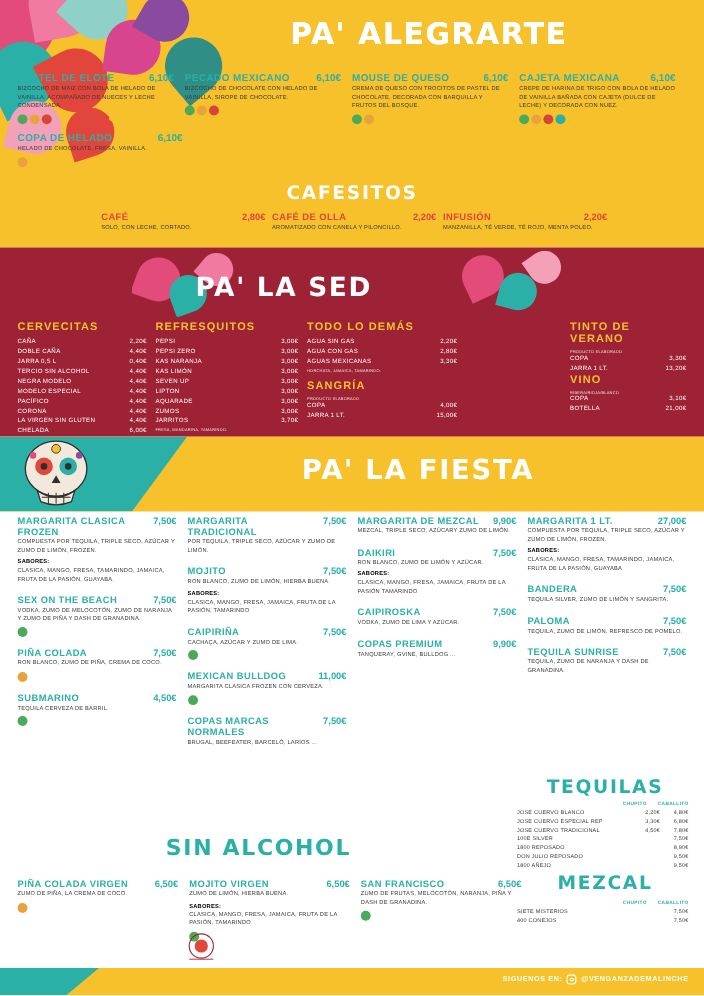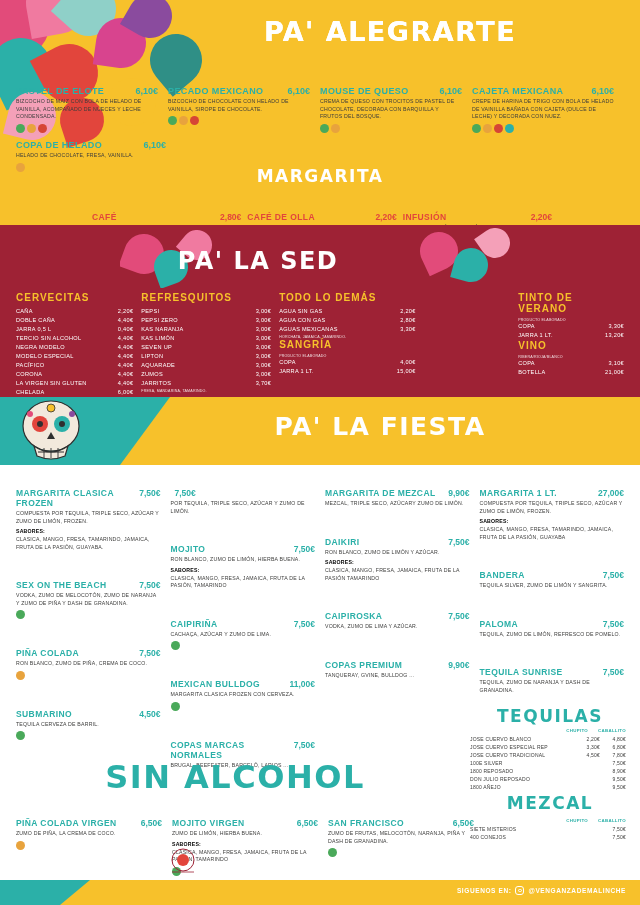--- a/index.html
+++ b/index.html
@@ -19,21 +19,21 @@
     text-align: center;
   }
   .col-head {
     font-weight: bold;
     font-size: 9px;
     letter-spacing: .6px;
     text-transform: uppercase;
   }
   .item-row { display: flex; justify-content: space-between; align-items: baseline; }
   .item-name { font-weight: bold; font-size: 8.5px; letter-spacing: .4px; text-transform: uppercase; }
-  .item-price { font-weight: bold; font-size: 8.5px; white-space: nowrap; padding-left:4px;margin-top:20px;}
+  .item-price { font-weight: bold; font-size: 8.5px; white-space: nowrap; padding-left:4px;}
   .item-desc { font-size: 5.2px; line-height: 1.45; letter-spacing: .2px; text-transform: uppercase; margin-top:2px; color:#3c3c3b;}
   .sub-label { font-size: 5.2px; font-weight: bold; text-transform: uppercase; margin-top:3px; letter-spacing:.2px;}
 
   
   .allerg { display:flex; gap:2px; margin-top:3px; }
   .allerg span {
     width:9px; height:9px; border-radius:50%;
     display:inline-block;
     font-size:4px; color:#fff; line-height:9px; text-align:center;
     font-weight:bold;
@@ -91,21 +91,21 @@
   }
   .skull-box { position:absolute; left:8px; top:400px; width:86px; height:62px; }
   .title3 { position:absolute; top:412px; left:140px; width:480px; font-size:25px; color:#ffffff; }
 
   .cocktails { position:absolute; top:468px; left:16px; width:608px; display:flex; gap:10px; }
   .ccol { width:146px; }
   .ccol .item-name, .ccol .item-price { color:#2bb0a8; }
   .ck { margin-bottom:9px; }
 
   
-  .title4 { position:absolute; top:758px; left:0; width:470px; font-size:32px; color:#2bb0a8;text-align:center; }
+  .title4 { position:absolute; top:758px; left:0; width:470px; font-size:20px; color:#2bb0a8;text-align:center; }
   .sinalc { position:absolute; top:798px; left:16px; width:460px; display:flex; gap:10px; }
   .sinalc .item-name, .sinalc .item-price { color:#2bb0a8; }
 
   
   .tequilas-title { position:absolute; top:706px; left:470px; width:160px; text-align:center; font-size:17px; color:#2bb0a8;}
   .tequilas-list { position:absolute; top:728px; left:470px; width:156px; color:#3c3c3b;}
   .mezcal-title { position:absolute; top:793px; left:470px; width:160px; text-align:center; font-size:17px; color:#2bb0a8;}
   .mezcal-list { position:absolute; top:818px; left:470px; width:156px; color:#3c3c3b;}
   .spirit-head { display:flex; font-size:4.4px; justify-content:flex-end; gap:10px; letter-spacing:.3px; color:#2bb0a8; font-weight:bold; margin-bottom:2px;}
   .spirit-line { display:flex; font-size:5px; letter-spacing:.2px; text-transform:uppercase; line-height:1.6;}
@@ -195,21 +195,21 @@
     <div class="item-row">
       <span class="item-name">COPA DE HELADO</span>
       <span class="item-price">6,10€</span>
     </div>
     <div class="item-desc">HELADO DE CHOCOLATE, FRESA, VAINILLA.</div>
     <div class="allerg">
         <span class="a-orange"></span>
       </div>
   </div>
 
-  <div class="sec-title cafesitos-title">MARGARITA</div>
+  <div class="sec-title cafesitos-title">CAFESITOS</div>
   <div class="cafesitos-row">
     <div class="cf">
       <div class="item-row">
         <span class="item-name">CAFÉ</span>
         <span class="item-price">2,80€</span>
       </div>
       <div class="item-desc">SOLO, CON LECHE, CORTADO.</div>
     </div>
     <div class="cf">
       <div class="item-row">
@@ -337,21 +337,21 @@
         </div>
       <div class="drink-line">
           <span>AGUA CON GAS</span>
           <span>2,80€</span>
         </div>
       <div class="drink-line">
           <span>AGUAS MEXICANAS</span>
           <span>3,30€</span>
         </div>
       <div class="tiny-note">HORCHATA, JAMAICA, TAMARINDO.</div>
-      <div class="col-head" style="">SANGRÍA</div>
+      <div class="col-head" style="margin-top:7px;">SANGRÍA</div>
       <div class="tiny-note">PRODUCTO ELABORADO</div>
       <div class="drink-line">
           <span>COPA</span>
           <span>4,00€</span>
         </div>
       <div class="drink-line">
           <span>JARRA 1 LT.</span>
           <span>15,00€</span>
         </div>
     </div>
@@ -442,20 +442,21 @@
         <div class="item-desc">TEQUILA CERVEZA DE BARRIL.</div>
         <div class="allerg">
             <span class="a-green"></span>
           </div>
       </div>
     </div>
 
     <div class="ccol">
       <div class="ck">
         <div class="item-row">
+            <span class="item-name">MARGARITA TRADICIONAL</span>
             <span class="item-price">7,50€</span>
           </div>
         <div class="item-desc">POR TEQUILA, TRIPLE SECO, AZÚCAR Y ZUMO DE LIMÓN.</div>
       </div>
       <div class="ck">
         <div class="item-row">
             <span class="item-name">MOJITO</span>
             <span class="item-price">7,50€</span>
           </div>
         <div class="item-desc">RON BLANCO, ZUMO DE LIMÓN, HIERBA BUENA.</div>

